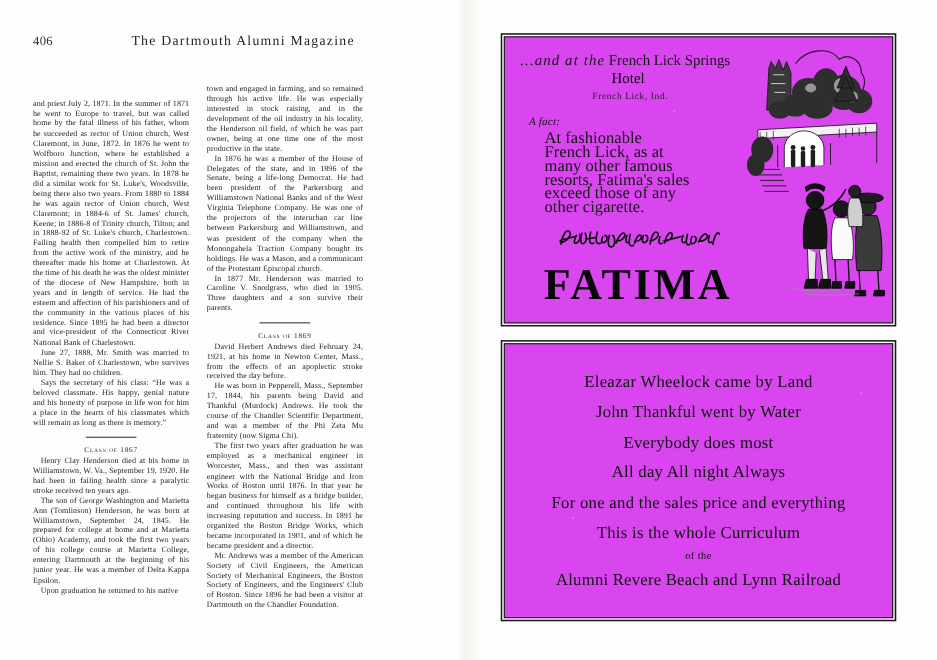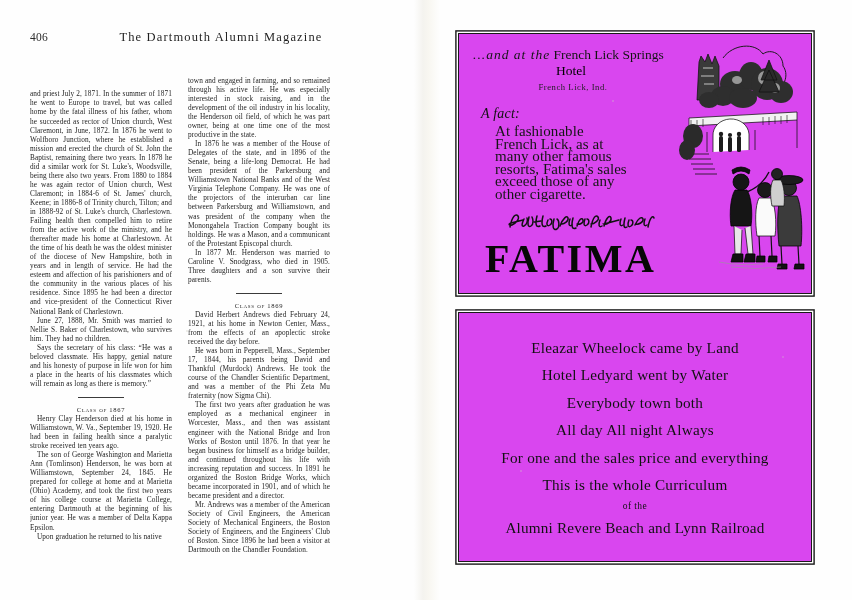--- a/index.html
+++ b/index.html
@@ -149,42 +149,43 @@
     width:200px;
     font-size:8.6px;
     letter-spacing:.55px;
     margin-top:3px;
     color:#1d1d1d;
   }
   .fat-fact{
     margin-top:14px;
     margin-left:8px;
     font-style:italic;
-    font-size:14px;
+    font-size:10px;
     color:#111;
     letter-spacing:.2px;
   }
   .fat-copy{
     margin-top:3px;
     margin-left:22px;
     width:134px;
     font-size:15px;
     line-height:12.6px;
     color:#151515;
     letter-spacing:.05px;
   }
   .signature{
     margin-top:9px;margin-left:34px;
     width:150px;height:22px;
   }
   .signature svg{display:block;}
   .fat-logo{
     position:absolute;
-    left:26px;bottom:14px;
+    left:16px;bottom:14px;
     width:210px;
+    text-align:center;
   }
   .fat-logo .big{
     font-family:"Liberation Serif", serif;
     font-size:40px;
     font-weight:700;
     letter-spacing:2.5px;
     line-height:40px;
     color:#070707;
   }
   .fat-logo .small{
@@ -412,22 +413,22 @@
             </g>
           </svg>
         </div>
 
       </div>
     </div>
 
     <div class="ad-frame" id="ad-railroad">
       <div class="rr-body">
         <div class="rr-line">Eleazar Wheelock came by Land</div>
-        <div class="rr-line">Hotel Ledyard went by Water</div>
-        <div class="rr-line">Everybody town both</div>
+        <div class="rr-line">John Thankful went by Water</div>
+        <div class="rr-line">Everybody does most</div>
         <div class="rr-line">All day   All night   Always</div>
         <div class="rr-line">For one and the sales price and everything</div>
         <div class="rr-line">This is the whole Curriculum</div>
         <div class="rr-small">of the</div>
         <div class="rr-last">Alumni Revere Beach and Lynn Railroad</div>
       </div>
     </div>
 
   </div>
 

